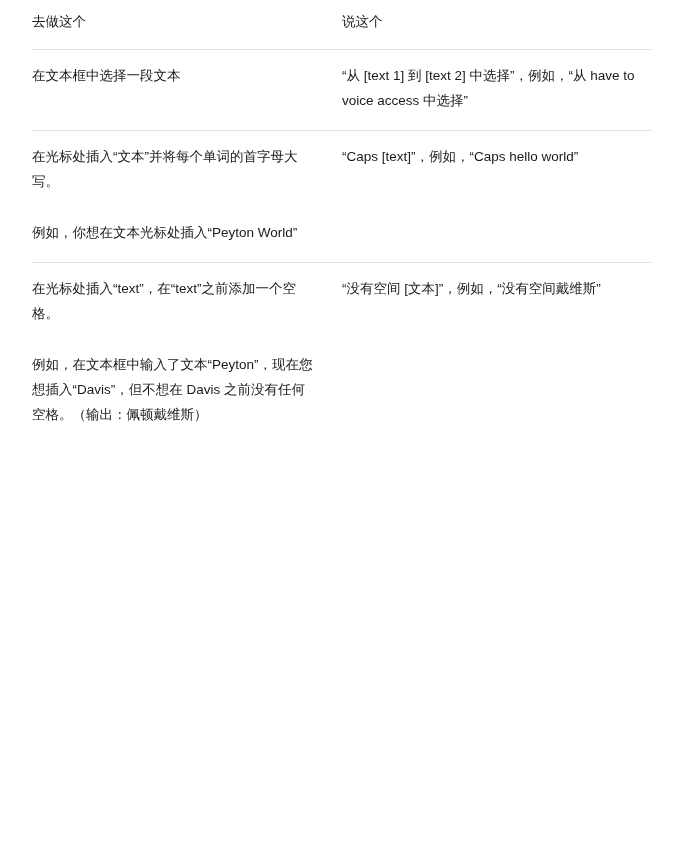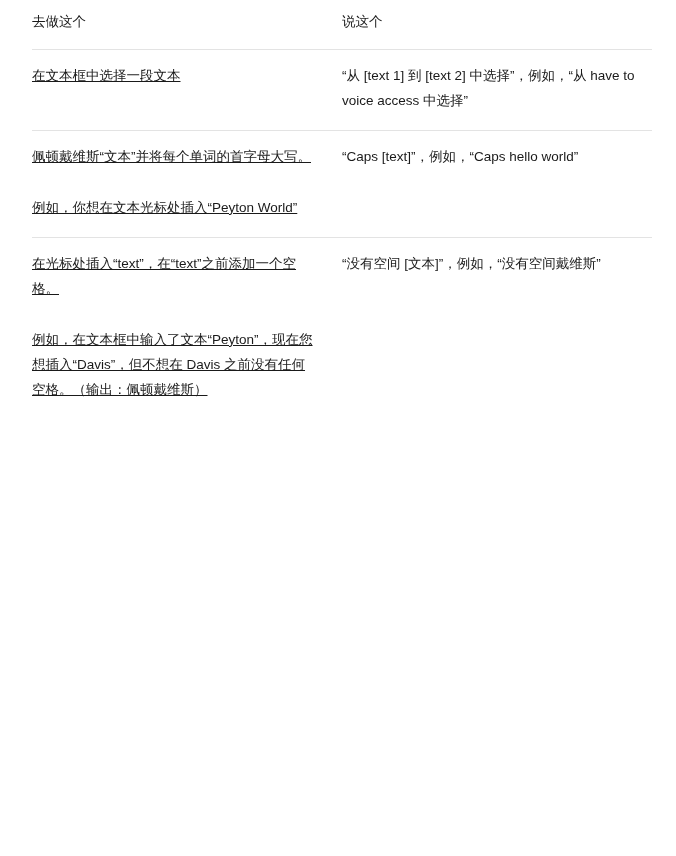--- a/index.html
+++ b/index.html
@@ -38,21 +38,20 @@
     border-bottom: 1px solid #e3e3e3;
   }
   table.cmd-table th {
     padding-top: 10px;
     padding-bottom: 14px;
     font-size: 13.5px;
     color: #1a1a1a;
   }
   table.cmd-table td.col-do {
     padding-right: 24px;
-    text-decoration: underline;
   }
   .cell-block {
     display: block;
   }
   .cell-block + .cell-block {
     margin-top: 26px;
   }
   tr.row-last td {
     border-bottom: none;
   }
@@ -76,21 +75,21 @@
       <tr>
         <td class="col-do">
           <span class="cell-block">在文本框中选择一段文本</span>
         </td>
         <td class="col-say">
           <span class="cell-block">“从 [text 1] 到 [text 2] 中选择”，例如，“从 have to voice access 中选择”</span>
         </td>
       </tr>
       <tr>
         <td class="col-do">
-          <span class="cell-block">佩顿戴维斯“文本”并将每个单词的首字母大写。</span>
+          <span class="cell-block">在光标处插入“文本”并将每个单词的首字母大写。</span>
           <span class="cell-block">例如，你想在文本光标处插入“Peyton World”</span>
         </td>
         <td class="col-say">
           <span class="cell-block">“Caps [text]”，例如，“Caps hello world”</span>
         </td>
       </tr>
       <tr class="row-last">
         <td class="col-do">
           <span class="cell-block">在光标处插入“text”，在“text”之前添加一个空格。</span>
           <span class="cell-block">例如，在文本框中输入了文本“Peyton”，现在您想插入“Davis”，但不想在 Davis 之前没有任何空格。（输出：佩顿戴维斯）</span>

